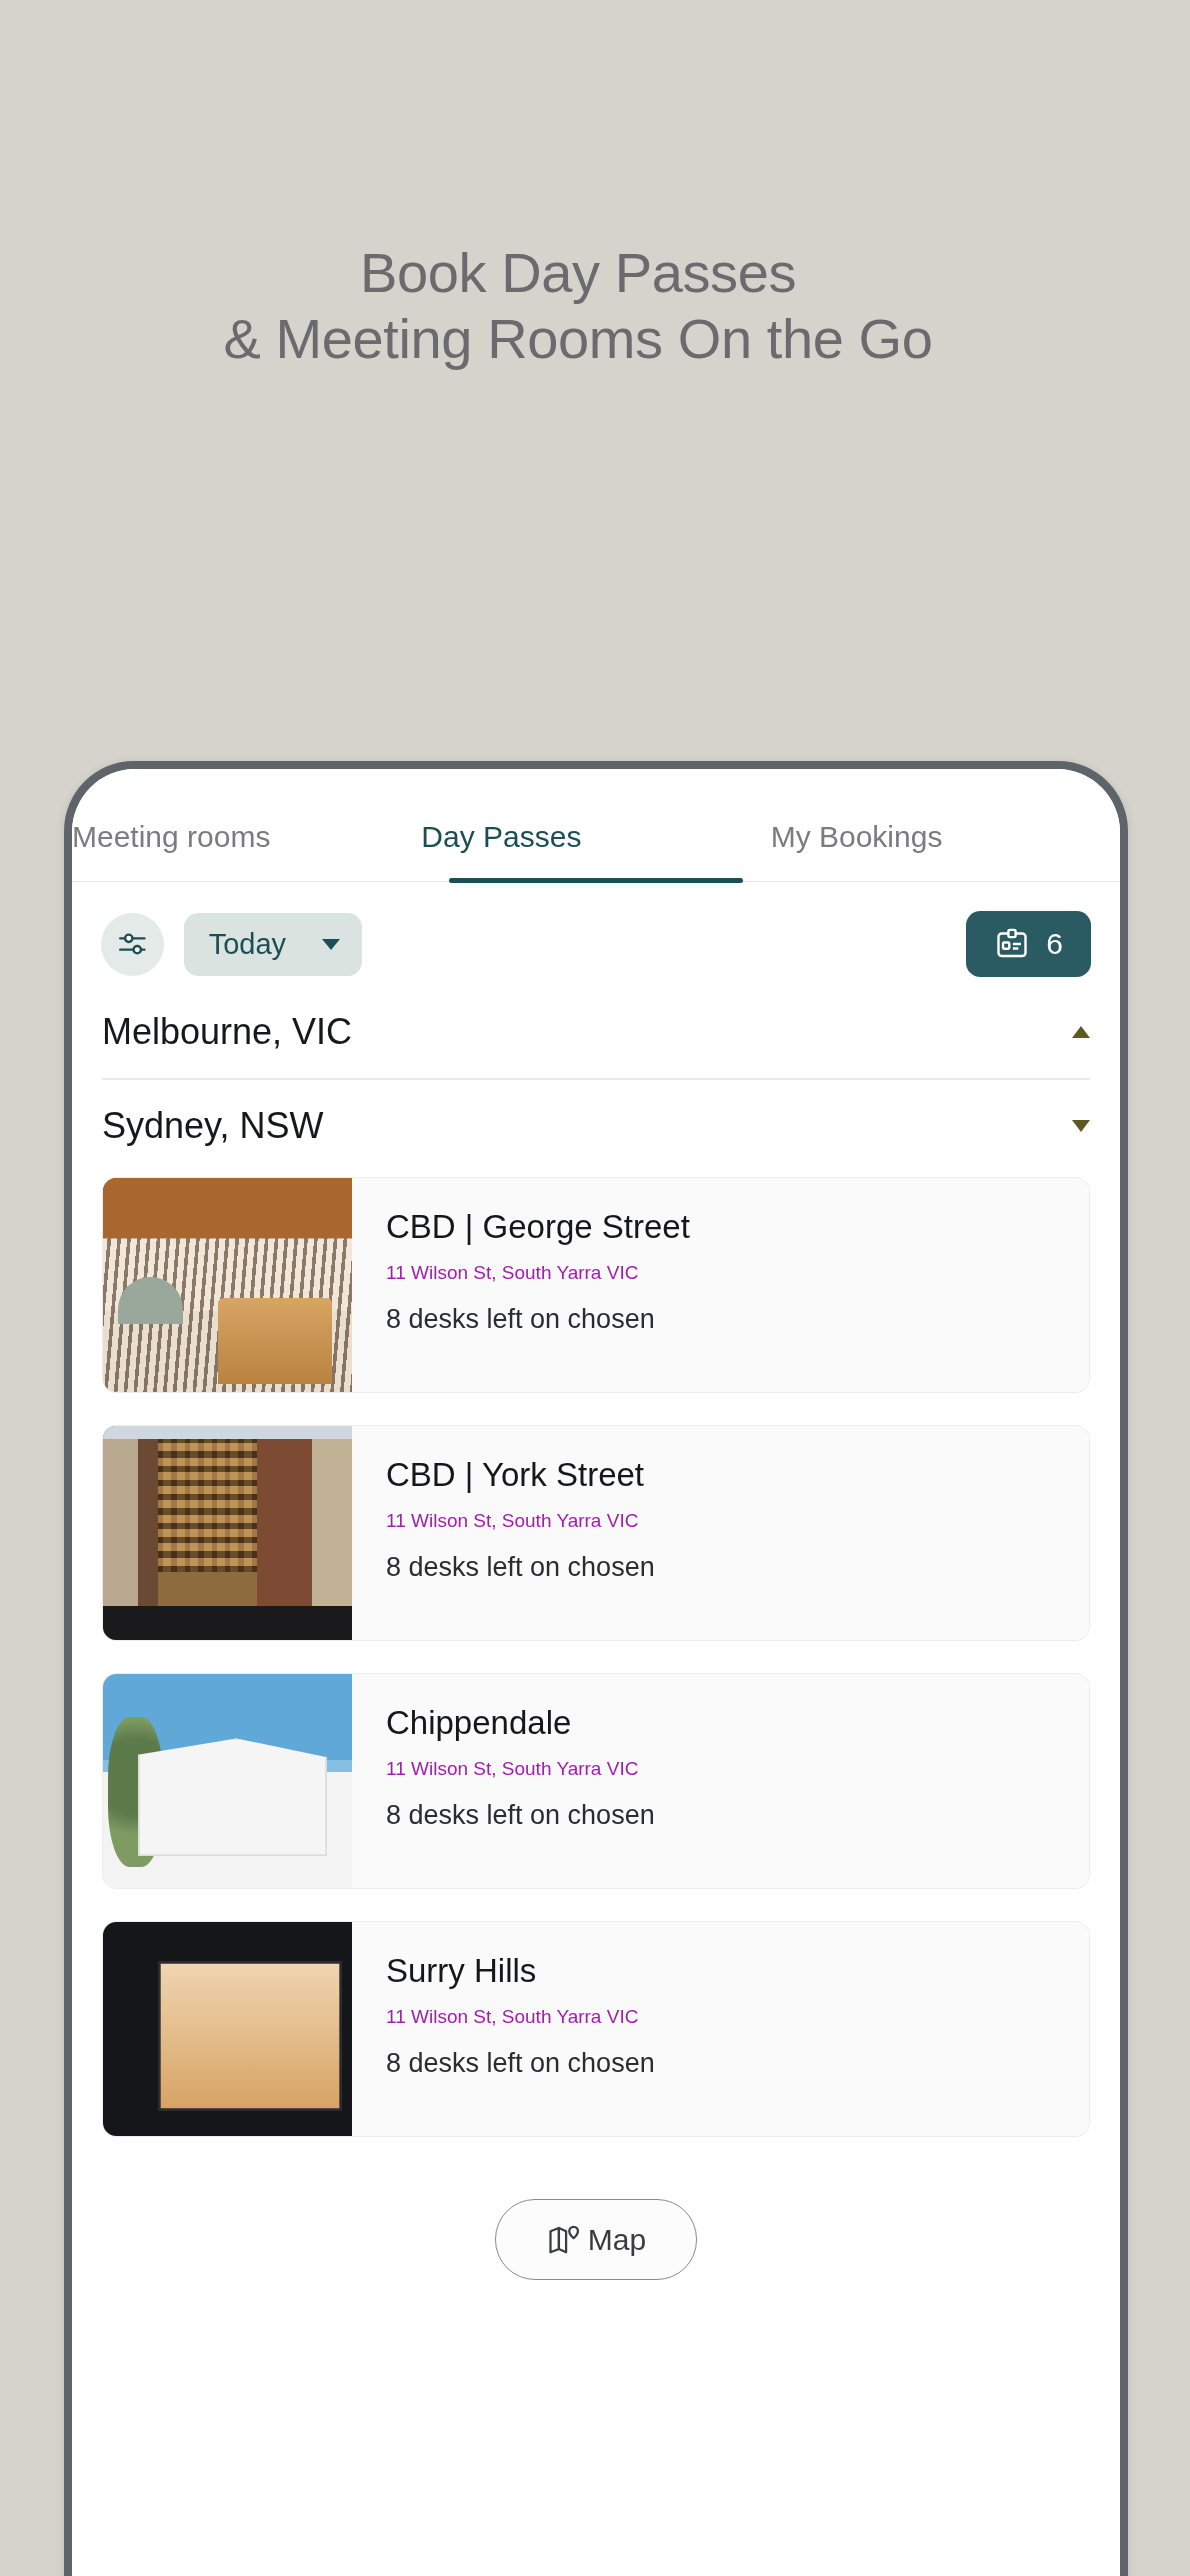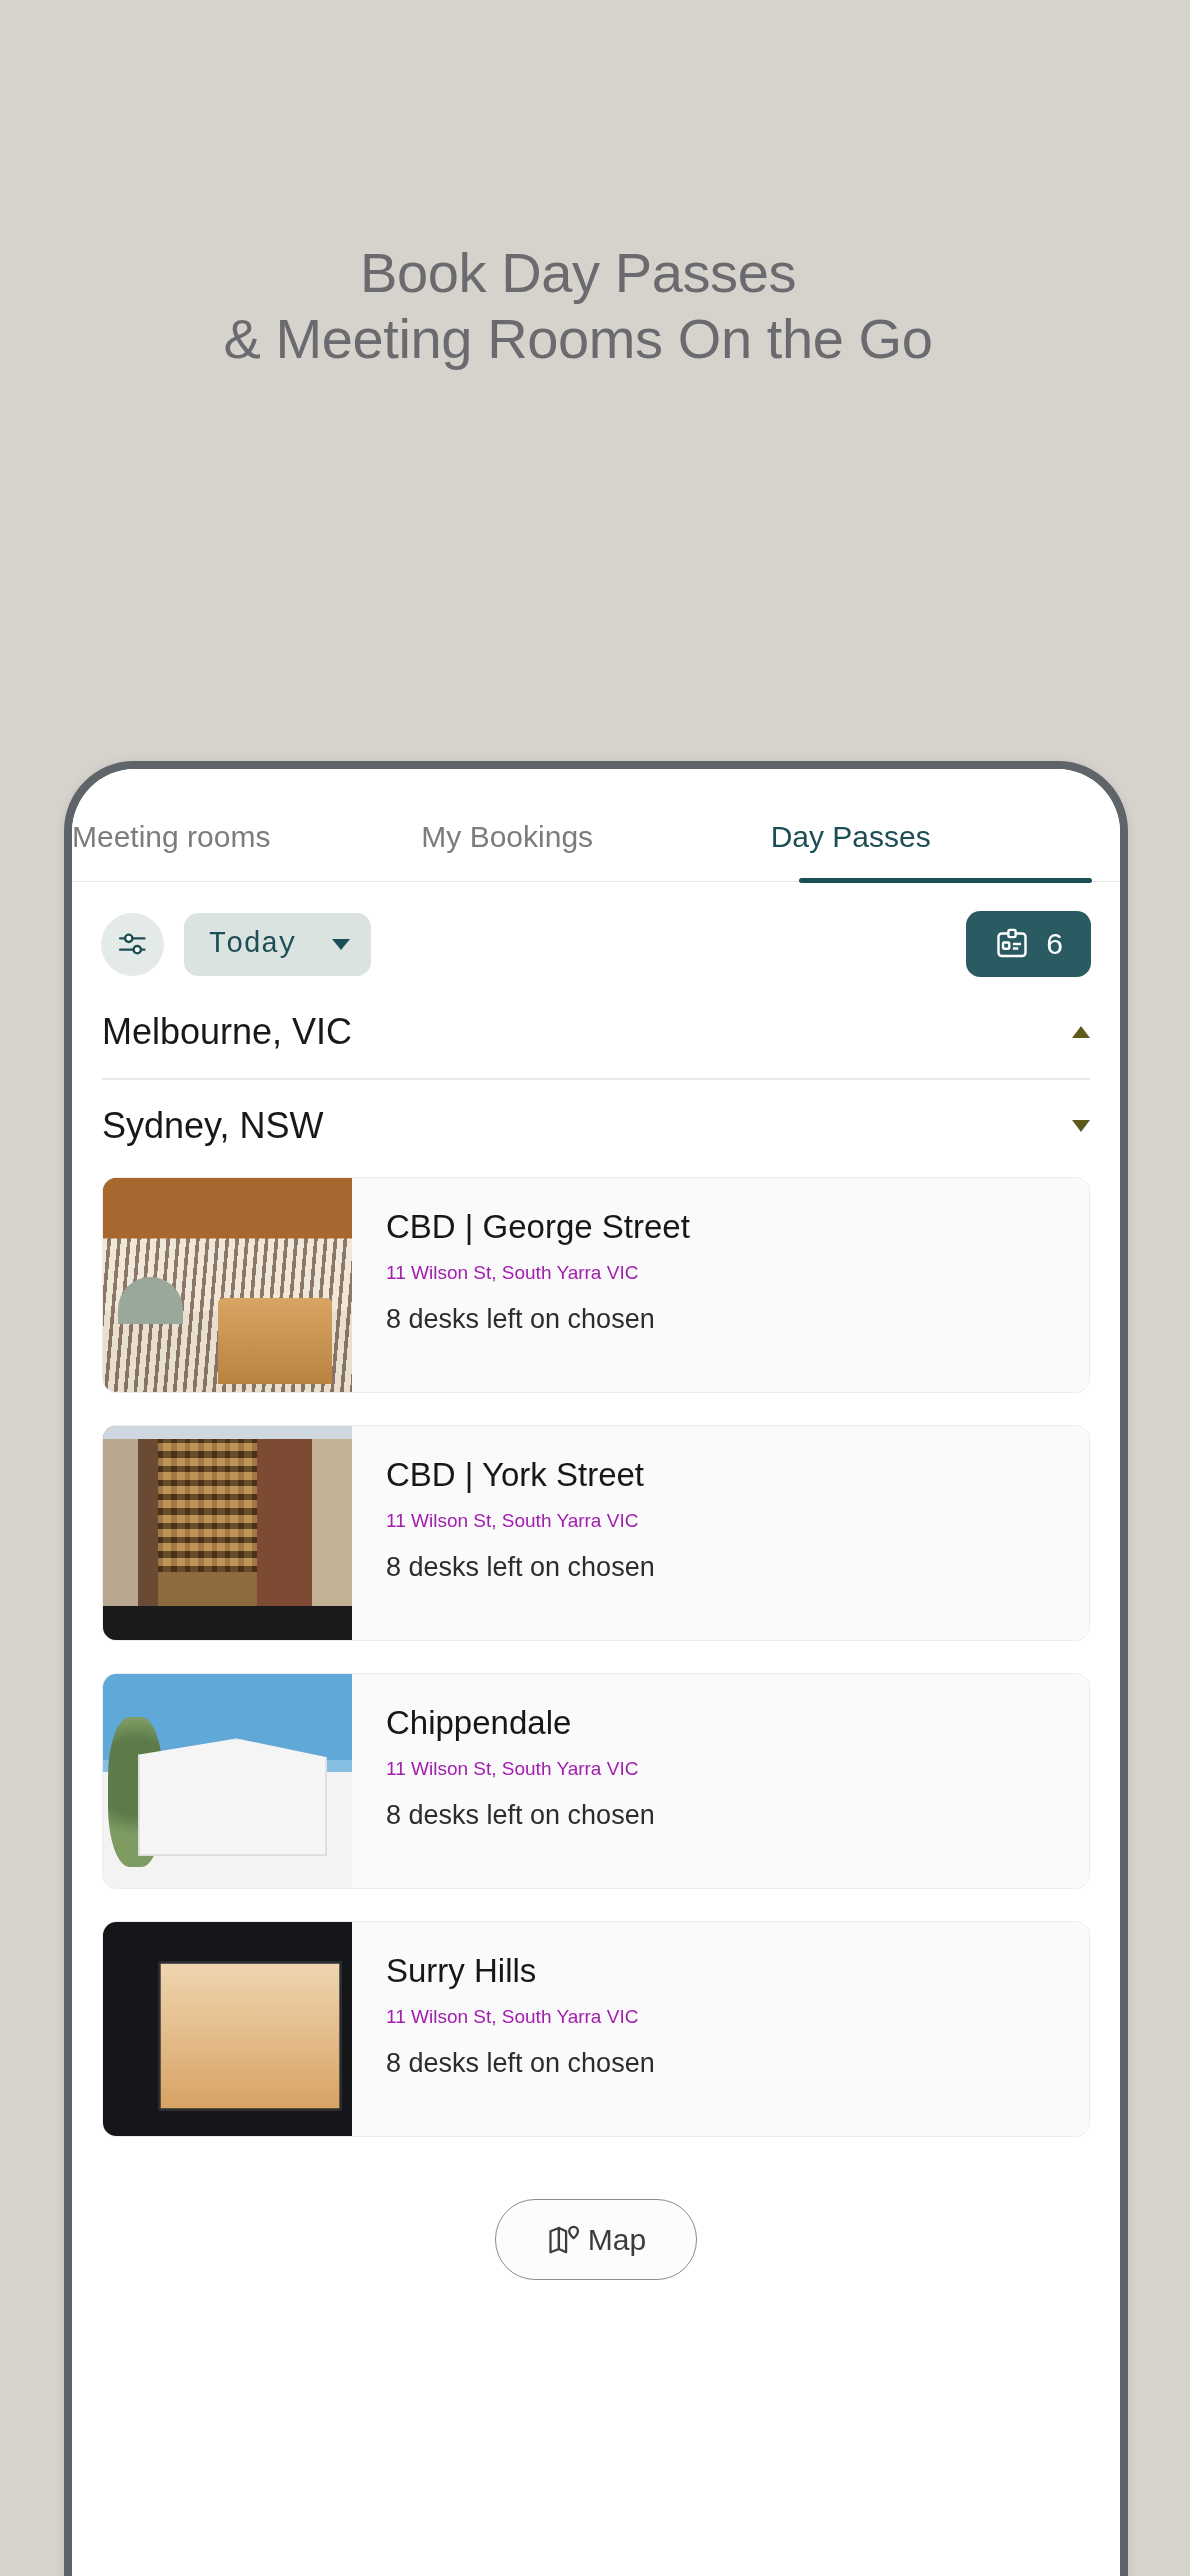--- a/index.html
+++ b/index.html
@@ -80,21 +80,20 @@
     flex: none;
   }
   .today-pill {
     height: 63px;
     background: #dbe3e1;
     border-radius: 14.3px;
     display: flex; align-items: center;
     padding: 0 21.5px 0 25px;
     gap: 36px;
     flex: none;
-    font-family: Liberation Mono, monospace;
   }
   .today-pill .lbl { font-size: 29px; color: #1c4e56; }
   .caret-dn {
     width: 0; height: 0;
     border-left: 9.8px solid transparent;
     border-right: 9.8px solid transparent;
     border-top: 11.6px solid #1c4e56;
   }
   .spacer { flex: 1; }
   .pass-badge {
@@ -211,25 +210,25 @@
     <span class="l2">&amp; Meeting Rooms On the Go</span>
   </div>
 
   <div class="phone">
     <div class="screen">
 
       <div class="tabbar">
         <div class="tab">
           <span>Meeting rooms</span>
         </div>
+        <div class="tab active">
+          <span>Day Passes</span>
+        </div>
         <div class="tab">
           <span>My Bookings</span>
-        </div>
-        <div class="tab active">
-          <span>Day Passes</span>
         </div>
       </div>
 
       <div class="filter-row">
 
         <div class="filter-circle">
           <svg width="34" height="34" viewBox="0 0 24 24" fill="none" stroke="#1c4e56" stroke-width="1.7" stroke-linecap="round">
             <line x1="3" y1="8" x2="20" y2="8"></line>
             <line x1="3" y1="16" x2="20" y2="16"></line>
             <circle cx="9" cy="8" r="2.6" fill="#ffffff"></circle>

